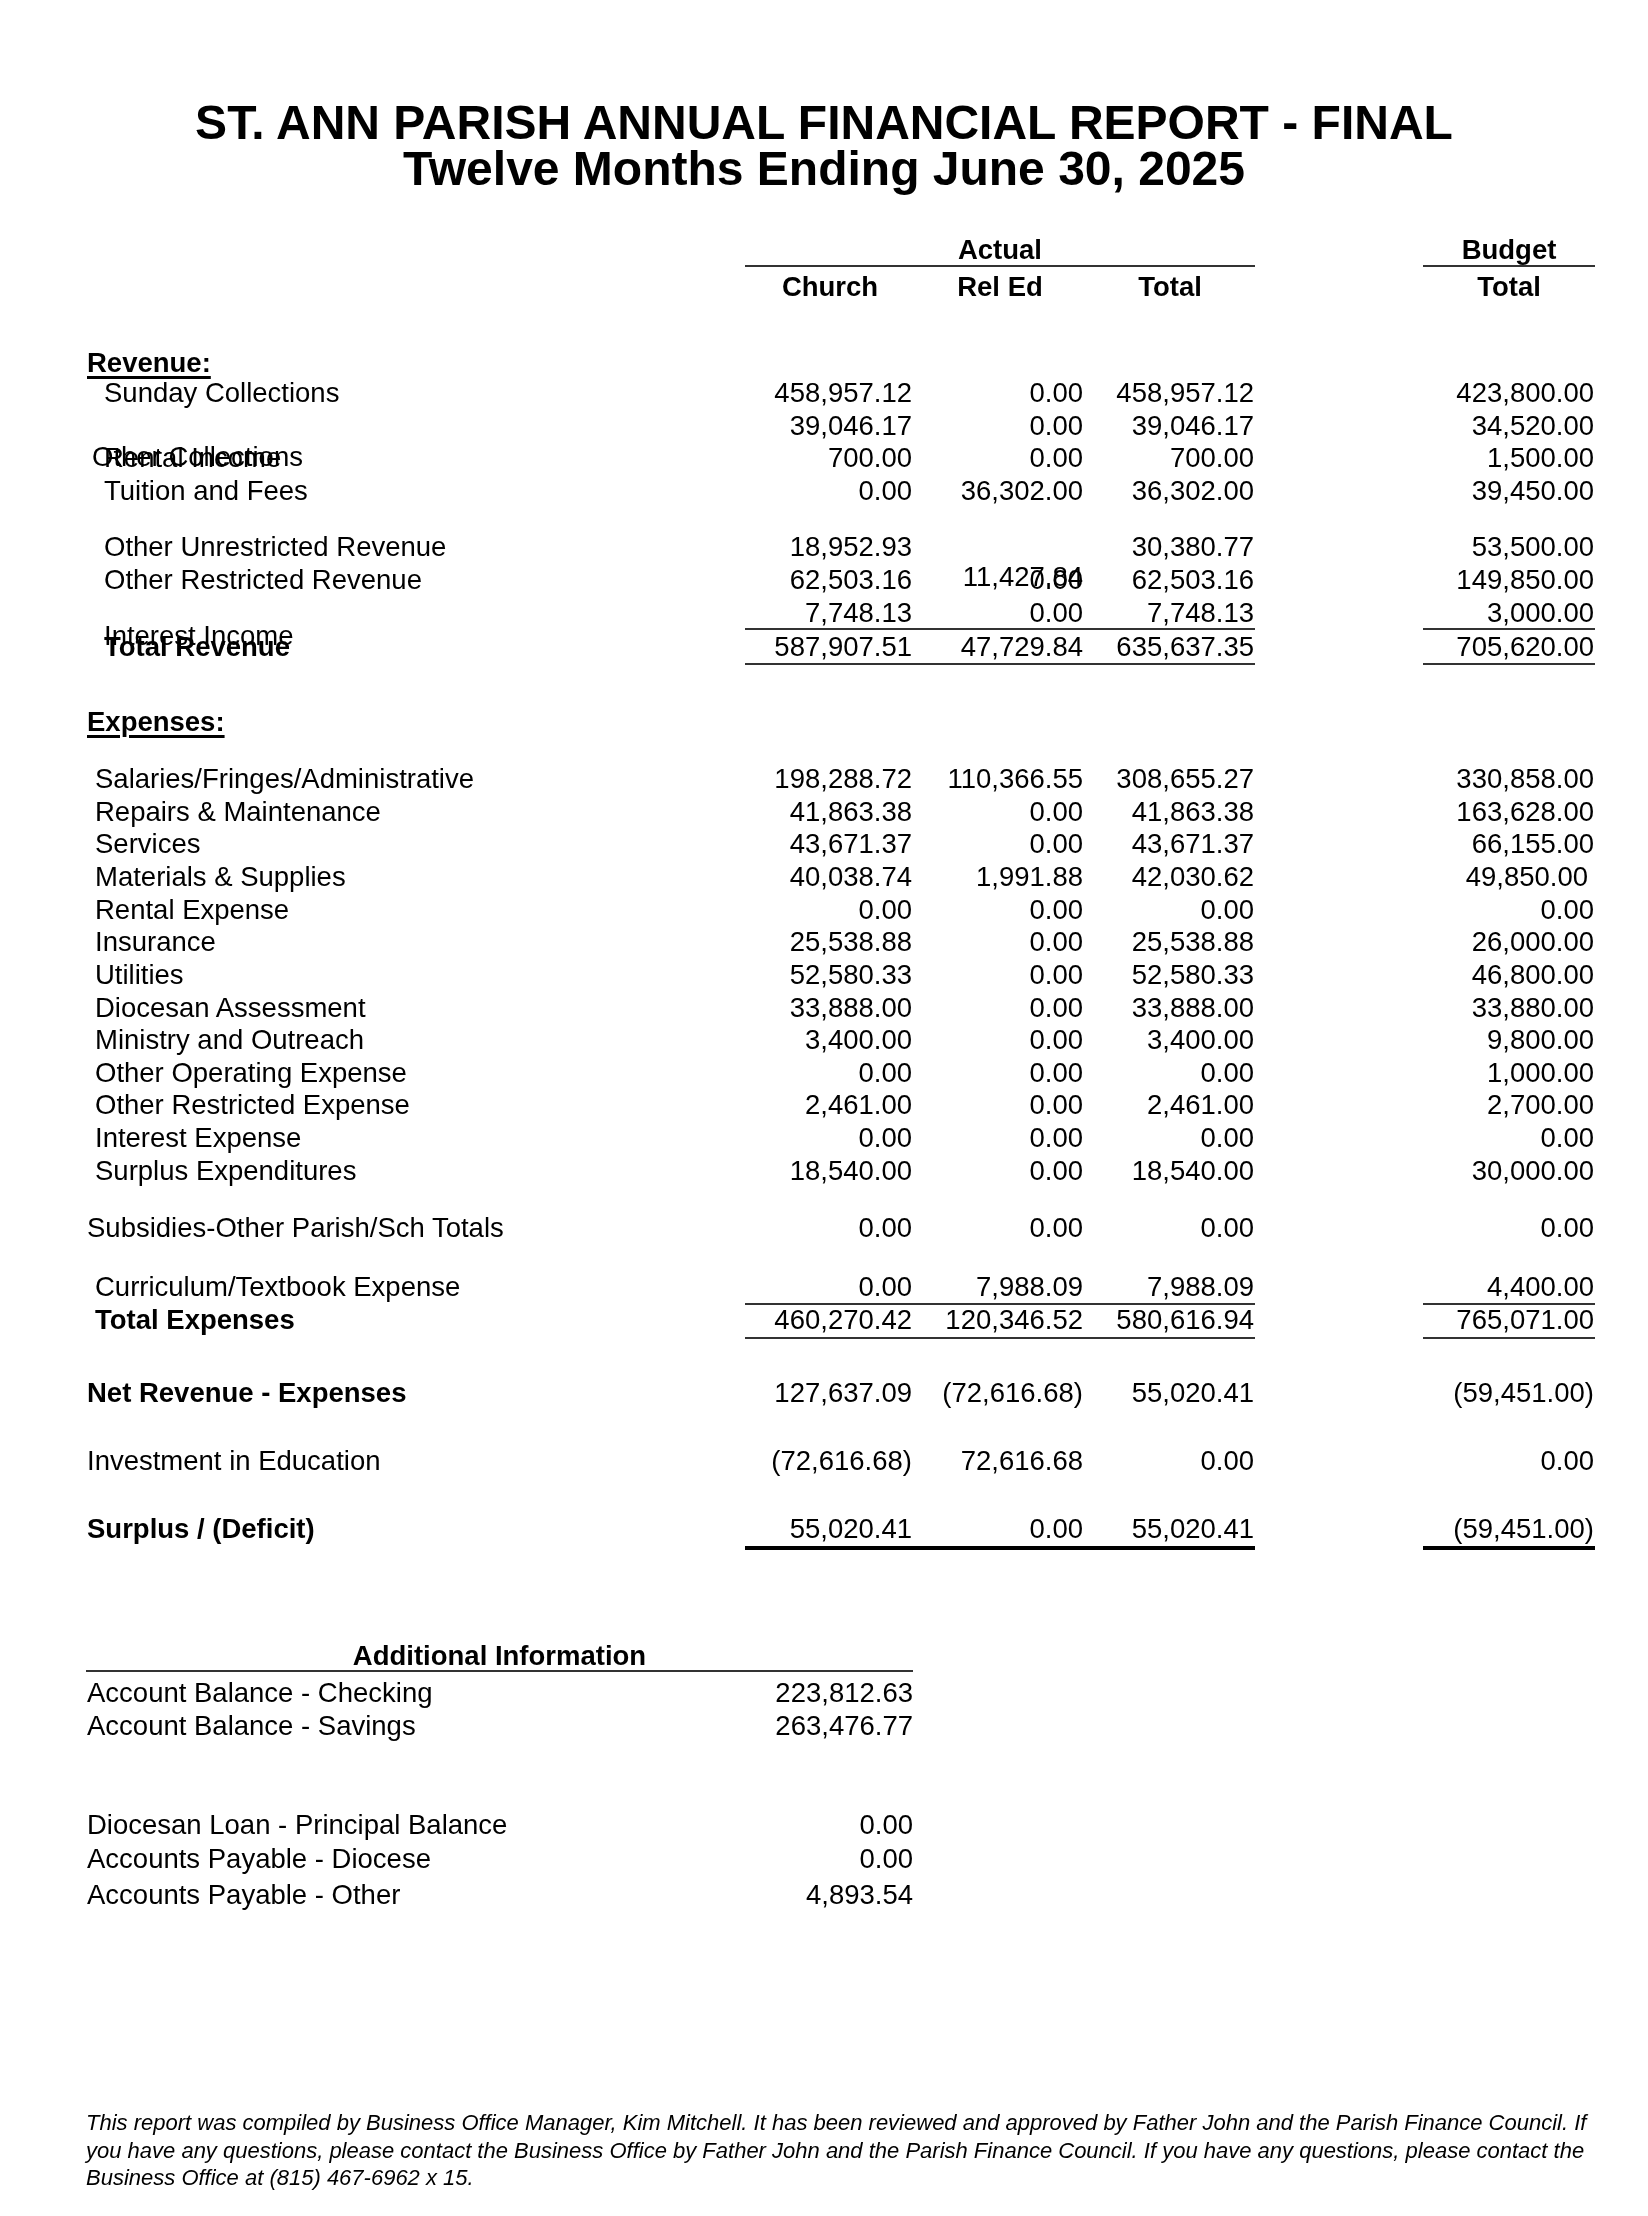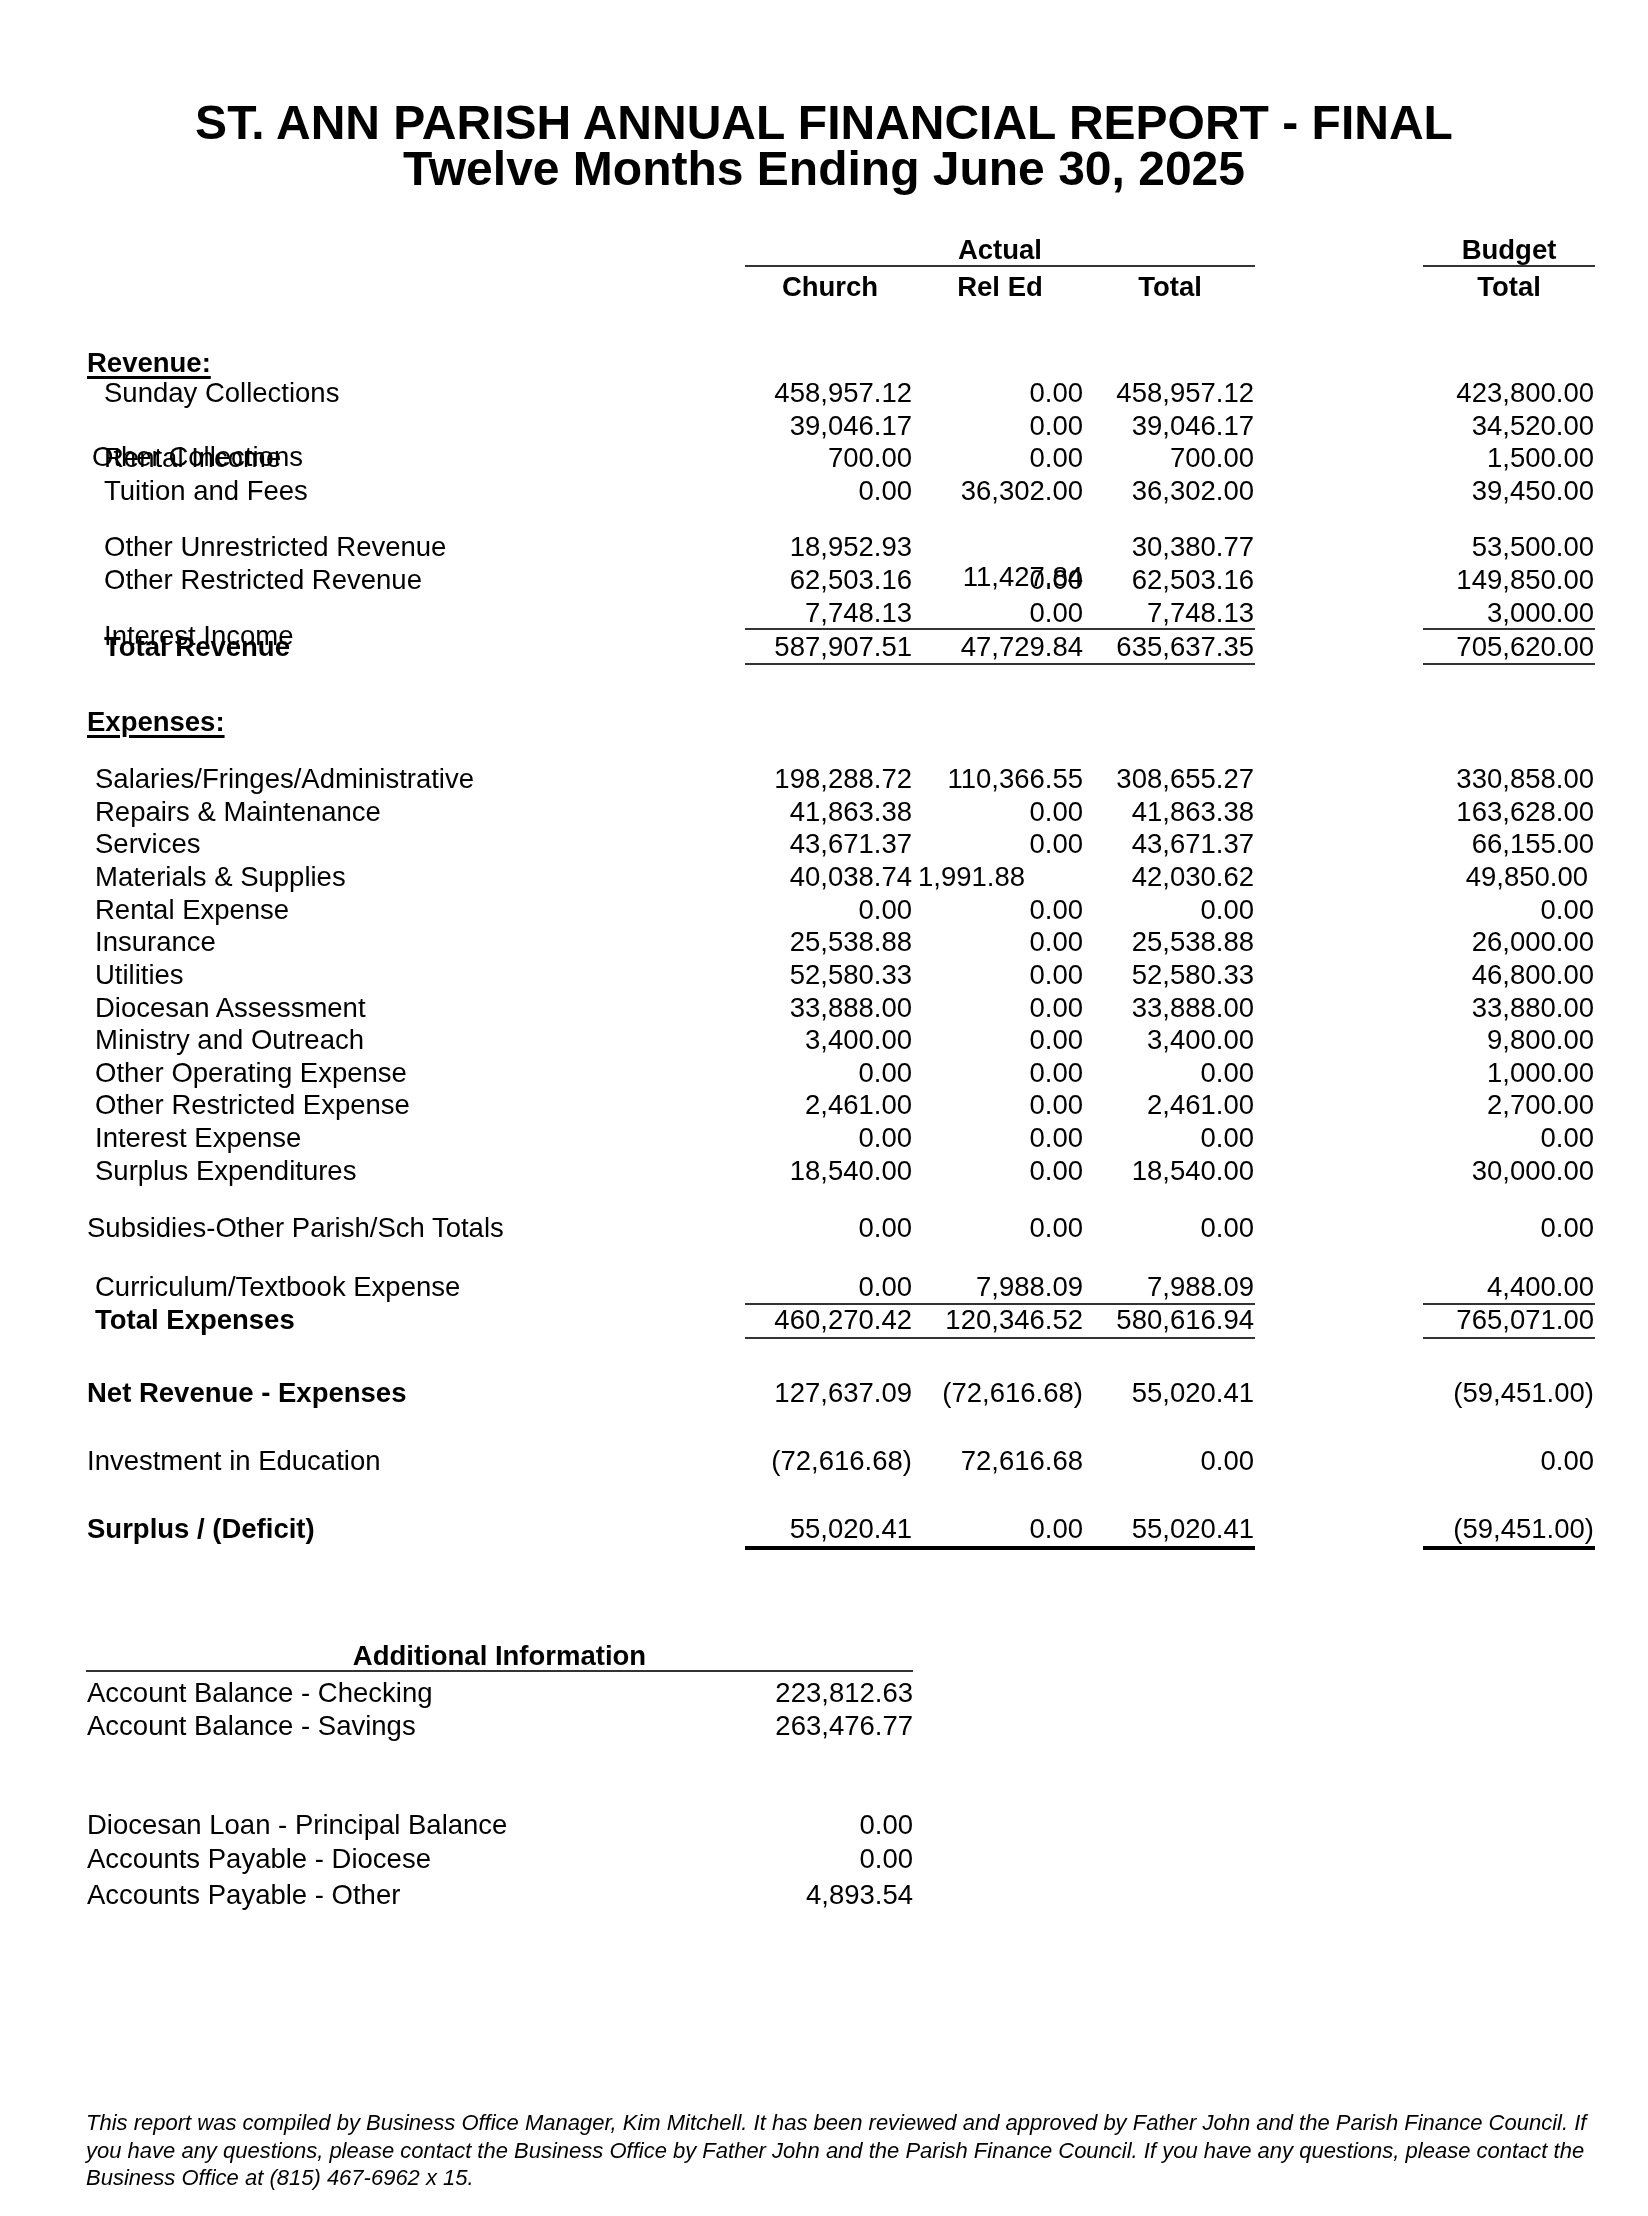--- a/index.html
+++ b/index.html
@@ -89,21 +89,21 @@
     <div class="abs num" style="left:860px; top:795px;">0.00</div>
     <div class="abs num" style="left:1031px; top:795px;">41,863.38</div>
     <div class="abs num" style="left:1371px; top:795px;">163,628.00</div>
     <div class="abs lbl" style="left:95px; top:827px;">Services</div>
     <div class="abs num" style="left:689px; top:827px;">43,671.37</div>
     <div class="abs num" style="left:860px; top:827px;">0.00</div>
     <div class="abs num" style="left:1031px; top:827px;">43,671.37</div>
     <div class="abs num" style="left:1371px; top:827px;">66,155.00</div>
     <div class="abs lbl" style="left:95px; top:860px;">Materials &amp; Supplies</div>
     <div class="abs num" style="left:689px; top:860px;">40,038.74</div>
-    <div class="abs num" style="left:860px; top:860px;text-align:center;">1,991.88</div>
+    <div class="abs num" style="left:860px; top:860px;">1,991.88</div>
     <div class="abs num" style="left:1031px; top:860px;">42,030.62</div>
     <div class="abs num" style="left:1365px; top:860px;">49,850.00</div>
     <div class="abs lbl" style="left:95px; top:893px;">Rental Expense</div>
     <div class="abs num" style="left:689px; top:893px;">0.00</div>
     <div class="abs num" style="left:860px; top:893px;">0.00</div>
     <div class="abs num" style="left:1031px; top:893px;">0.00</div>
     <div class="abs num" style="left:1371px; top:893px;">0.00</div>
     <div class="abs lbl" style="left:95px; top:925px;">Insurance</div>
     <div class="abs num" style="left:689px; top:925px;">25,538.88</div>
     <div class="abs num" style="left:860px; top:925px;">0.00</div>

